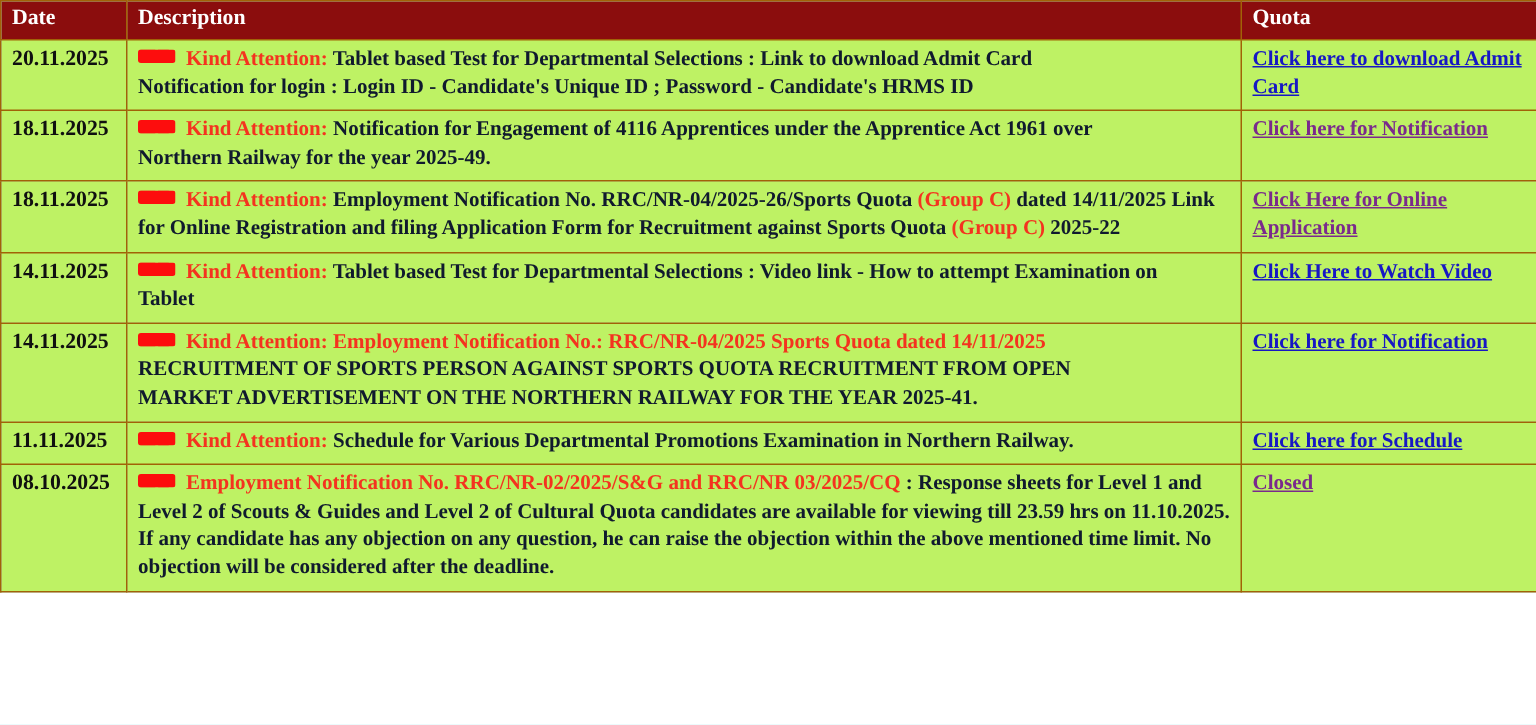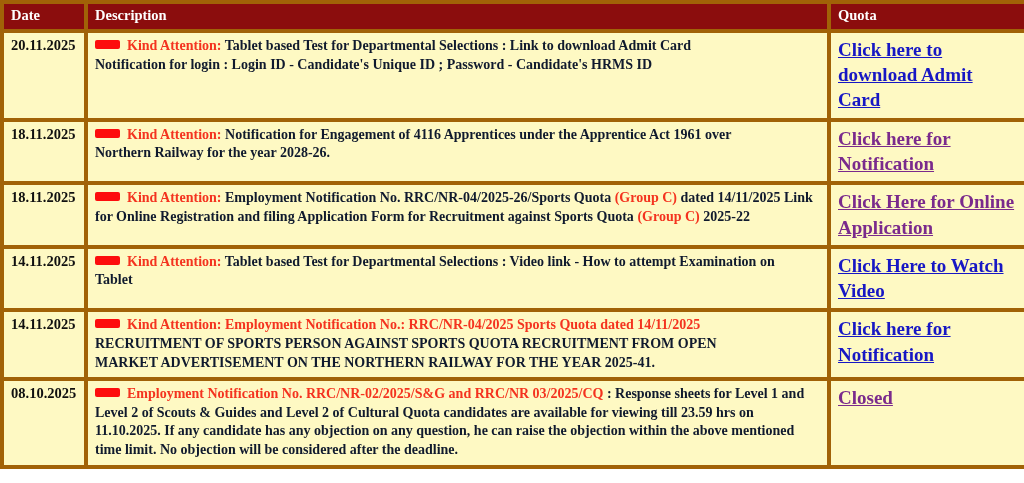--- a/index.html
+++ b/index.html
@@ -14,21 +14,21 @@
     font-family: "Liberation Serif", "DejaVu Serif", serif;
   }
   table.notice-table {
     border-collapse: collapse;
     width: 1024px;
     table-layout: fixed;
     background: #b3e8f2;
   }
   table.notice-table th,
   table.notice-table td {
-    border: 4px solid #a16207;
+    border: 1px solid #a16207;
     vertical-align: top;
     padding: 4px 7px 5px 7px;
     margin-left: 35px;
   }
   thead th {
     background: #8b0d0d;
     color: #ffffff;
     font-weight: bold;
     font-size: 14.5px;
     text-align: left;
@@ -51,21 +51,21 @@
   }
   td.desc-cell {
     font-size: 14px;
     font-weight: bold;
     color: #101a2e;
     line-height: 1.33;
     padding-top: 6px;
     padding-left: 10px;
   }
   td.link-cell {
-    font-size: 19px;
+    font-size: 14px;
     font-weight: bold;
     line-height: 1.33;
     padding-top: 6px;
     padding-left: 9px;
   }
   .kind-attention {
     color: #f4331f;
   }
   .red-text {
     color: #f4331f;
@@ -90,21 +90,21 @@
     border-radius: 2px;
   }
   a.notice-link {
     color: #1717c4;
     text-decoration: underline;
   }
   a.notice-link.visited {
     color: #7a2a8c;
     text-decoration: underline;
   }
-  tbody tr td { background: #fef9c3; }
+  tbody tr td { background: #bef264; }
 </style>
 </head>
 <body>
 
 <table class="notice-table">
   <colgroup>
     <col class="c-date">
     <col class="c-desc">
     <col class="c-link">
   </colgroup>
@@ -125,21 +125,21 @@
       </td>
       <td class="link-cell">
         <a href="#" class="notice-link">Click here to download Admit Card</a>
       </td>
     </tr>
 
     <tr>
       <td class="date-cell">18.11.2025</td>
       <td class="desc-cell">
         <span class="new-badge"></span><span class="kind-attention">Kind Attention:</span><span> Notification for Engagement of 4116 Apprentices under the Apprentice Act 1961 over</span><br>
-        <span>Northern Railway for the year 2028-26.</span>
+        <span>Northern Railway for the year 2025-49.</span>
       </td>
       <td class="link-cell">
         <a href="#" class="notice-link visited">Click here for Notification</a>
       </td>
     </tr>
 
     <tr>
       <td class="date-cell">18.11.2025</td>
       <td class="desc-cell">
         <span class="new-badge"></span><span class="kind-attention">Kind Attention:</span><span> Employment Notification No. RRC/NR-04/2025-26/Sports Quota </span><span class="group-c">(Group C)</span><span> dated 14/11/2025 Link for Online Registration and filing Application Form for Recruitment against Sports Quota </span><span class="group-c">(Group C)</span><span> 2025-22</span>
@@ -165,20 +165,29 @@
       <td class="desc-cell">
         <span class="new-badge"></span><span class="red-text">Kind Attention: Employment Notification No.: RRC/NR-04/2025 Sports Quota dated 14/11/2025</span><br>
         <span>RECRUITMENT OF SPORTS PERSON AGAINST SPORTS QUOTA RECRUITMENT FROM OPEN</span><br>
         <span>MARKET ADVERTISEMENT ON THE NORTHERN RAILWAY FOR THE YEAR 2025-41.</span>
       </td>
       <td class="link-cell">
         <a href="#" class="notice-link">Click here for Notification</a>
       </td>
     </tr>
 
+    <tr>
+      <td class="date-cell">11.11.2025</td>
+      <td class="desc-cell">
+        <span class="new-badge"></span><span class="kind-attention">Kind Attention:</span><span> Schedule for Various Departmental Promotions Examination in Northern Railway.</span>
+      </td>
+      <td class="link-cell">
+        <a href="#" class="notice-link">Click here for Schedule</a>
+      </td>
+    </tr>
 
 
     <tr>
       <td class="date-cell">08.10.2025</td>
       <td class="desc-cell">
         <span class="new-badge"></span><span class="red-text">Employment Notification No. RRC/NR-02/2025/S&amp;G and RRC/NR 03/2025/CQ</span><span> : Response sheets for Level 1 and Level 2 of Scouts &amp; Guides and Level 2 of Cultural Quota candidates are available for viewing till 23.59 hrs on 11.10.2025. If any candidate has any objection on any question, he can raise the objection within the above mentioned time limit. No objection will be considered after the deadline.</span>
       </td>
       <td class="link-cell">
         <a href="#" class="notice-link visited">Closed</a>
       </td>

